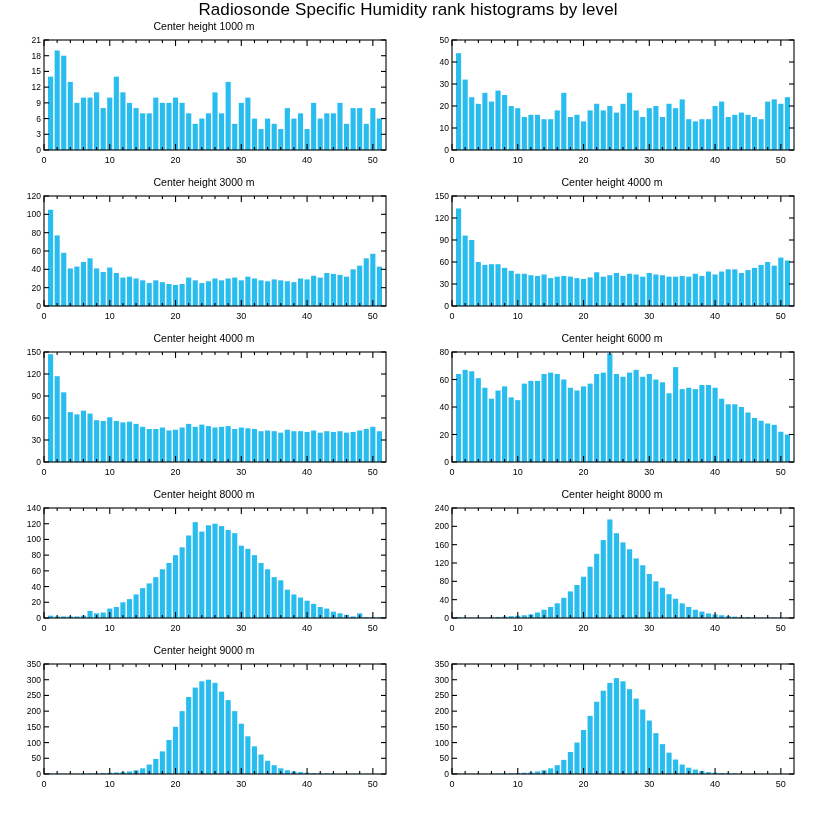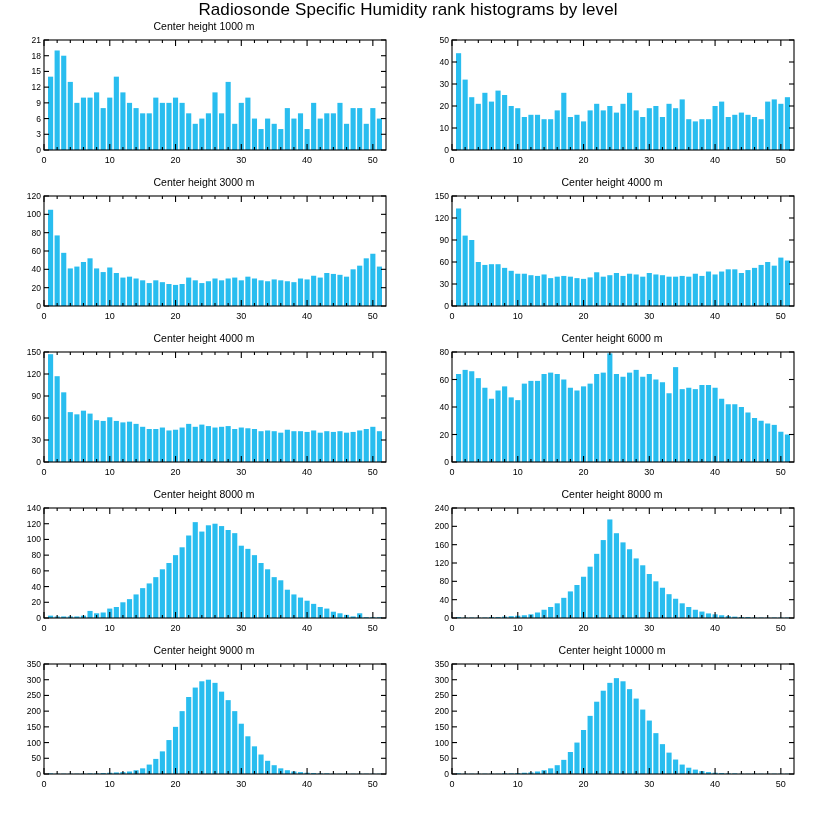--- a/index.html
+++ b/index.html
@@ -1282,21 +1282,20 @@
           <text x="44" y="143" text-anchor="middle" class="ticklbl">0</text>
           <text x="109.76923076923077" y="143" text-anchor="middle" class="ticklbl">10</text>
           <text x="175.53846153846155" y="143" text-anchor="middle" class="ticklbl">20</text>
           <text x="241.3076923076923" y="143" text-anchor="middle" class="ticklbl">30</text>
           <text x="307.0769230769231" y="143" text-anchor="middle" class="ticklbl">40</text>
           <text x="372.84615384615387" y="143" text-anchor="middle" class="ticklbl">50</text>
         </svg>
       </div>
     </div>
     <div class="panel">
-      <div class="panel-title">Center height 10000 m</div>
       <div class="plotwrap">
         <svg width="408" height="156">
           <rect x="48.01" y="129.37" width="5.13" height="0.63" class="bar" fill="#29bdef"></rect>
           <rect x="54.59" y="129.69" width="5.13" height="0.31" class="bar" fill="#29bdef"></rect>
           <rect x="61.17" y="129.69" width="5.13" height="0.31" class="bar" fill="#29bdef"></rect>
           <rect x="67.74" y="129.69" width="5.13" height="0.31" class="bar" fill="#29bdef"></rect>
           <rect x="74.32" y="129.69" width="5.13" height="0.31" class="bar" fill="#29bdef"></rect>
           <rect x="80.90" y="129.69" width="5.13" height="0.31" class="bar" fill="#29bdef"></rect>
           <rect x="87.47" y="129.69" width="5.13" height="0.31" class="bar" fill="#29bdef"></rect>
           <rect x="94.05" y="129.37" width="5.13" height="0.63" class="bar" fill="#29bdef"></rect>

